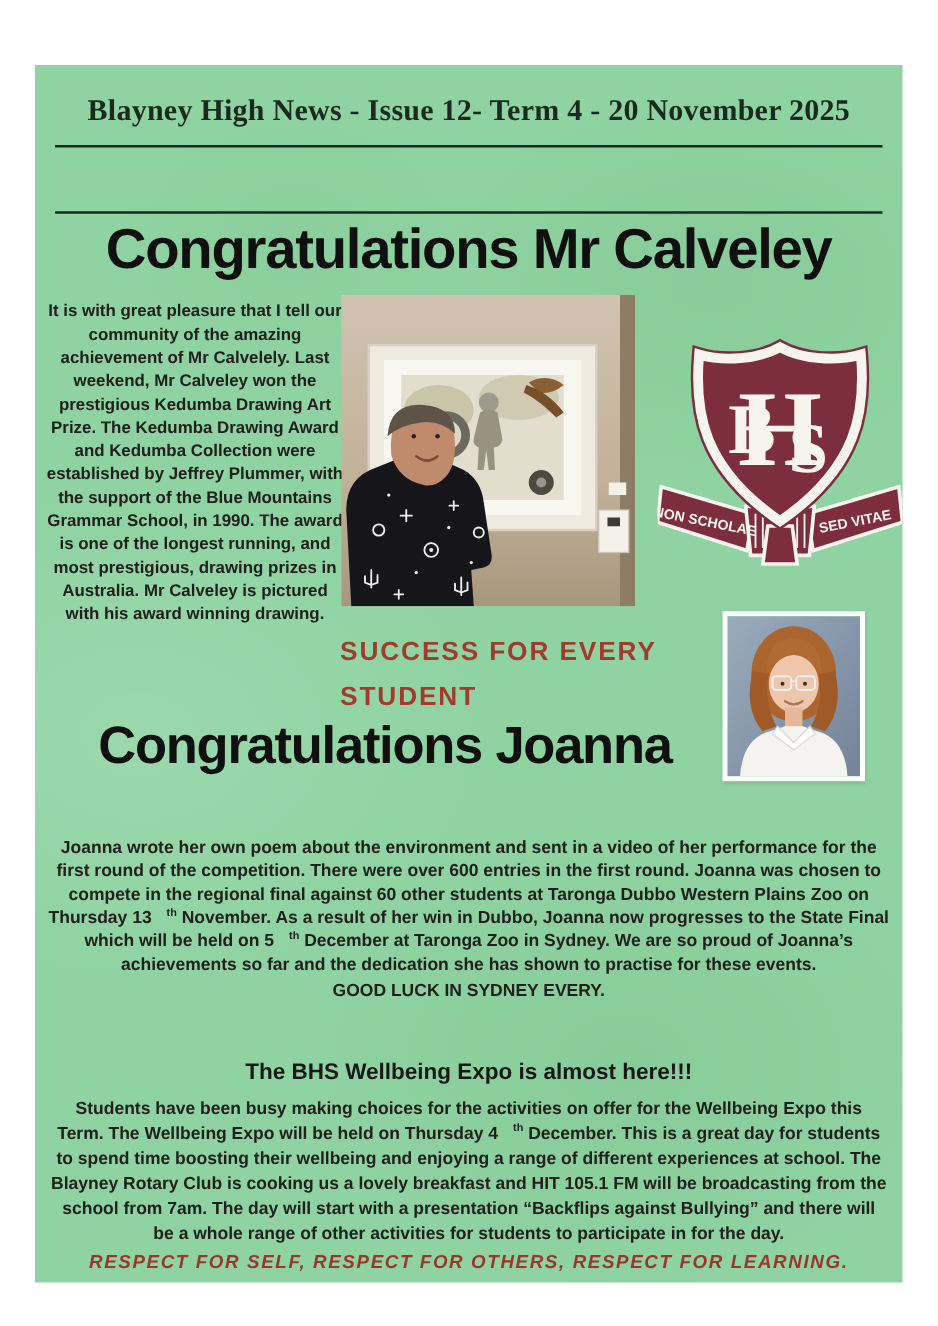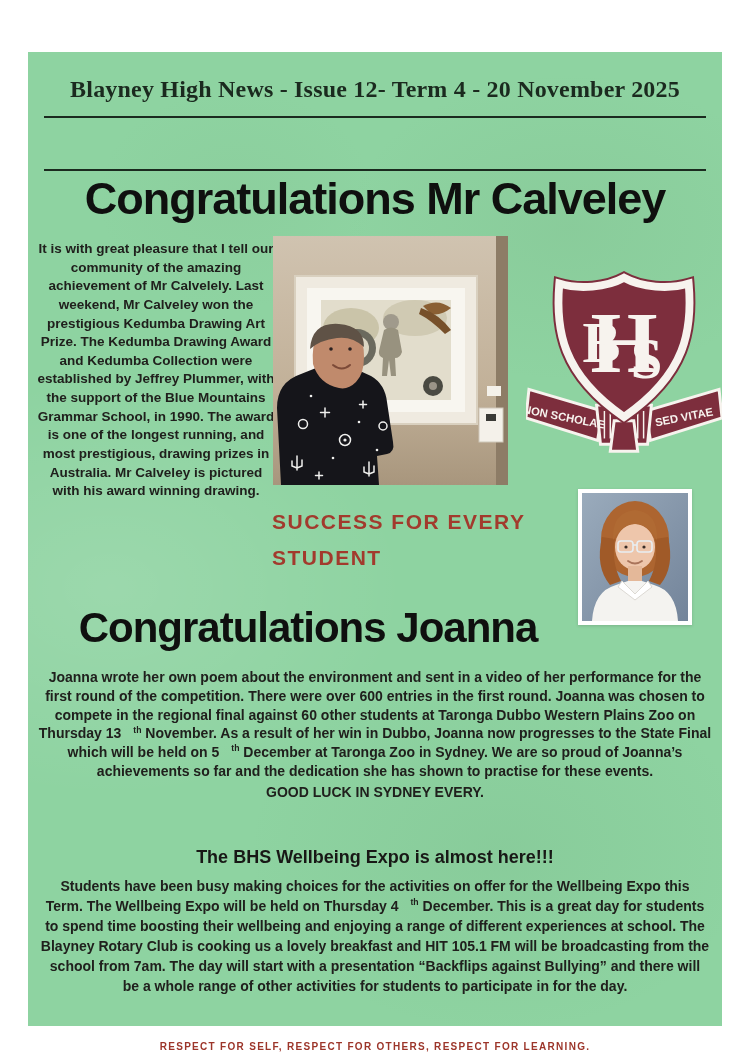--- a/index.html
+++ b/index.html
@@ -24,35 +24,35 @@
   .h1{position:absolute;top:121px;left:0;width:100%;text-align:center;
       font-size:45px;font-weight:bold;letter-spacing:-1px;color:#0f100f;}
   .col-body{position:absolute;left:8px;top:188px;width:240px;text-align:center;
             font-size:13.5px;font-weight:bold;line-height:1.38;color:#20201d;}
   .photo-calveley{position:absolute;left:245px;top:184px;width:235px;height:249px;}
   .crest{position:absolute;left:498px;top:218px;width:196px;height:186px;}
   .slogan{position:absolute;left:244px;top:452px;width:312px;text-align:left;
           font-size:21px;font-weight:bold;letter-spacing:1.5px;color:#a23a2d;line-height:1.7;}
   .photo-joanna{position:absolute;left:550px;top:437px;width:106px;height:128px;
                 border:4px solid #ffffff;box-shadow:0 1px 3px rgba(0,0,0,0.15);}
-  .h2{position:absolute;top:552px;left:0;width:560px;text-align:center;
+  .h2{position:absolute;top:520px;left:0;width:560px;text-align:center;
       font-size:42px;font-weight:bold;letter-spacing:-1px;color:#0f100f;}
   .joanna-intro{position:absolute;left:10px;top:580px;width:674px;text-align:center;
                 font-size:14px;font-weight:bold;line-height:1.32;color:#20201d;}
   .joanna-body{position:absolute;left:6px;top:616px;width:682px;text-align:center;
                font-size:14px;font-weight:bold;line-height:1.34;color:#20201d;}
   .goodluck{margin-top:2px;font-size:14px;font-weight:bold;color:#20201d;}
   .expo-title{position:absolute;top:759px;left:0;width:100%;text-align:center;
               font-size:26px;font-weight:bold;letter-spacing:3px;color:#16130f;}
   .expo-sub{position:absolute;top:795px;left:0;width:100%;text-align:center;
             font-size:18px;font-weight:bold;color:#181816;}
   .expo-body{position:absolute;left:12px;top:824px;width:670px;text-align:center;
              font-size:14px;font-weight:bold;line-height:1.43;color:#20201d;}
-  .respect{position:absolute;top:989px;left:0;width:100%;text-align:center;
-           font-size:10px;font-weight:bold;letter-spacing:1.3px;color:#9c352a;}
+  .respect{position:absolute;top:949px;left:0;width:100%;text-align:center;
+           font-size:15px;font-weight:bold;letter-spacing:1.3px;color:#9c352a;font-style:italic;}
   sup{font-size:0.62em;line-height:0;padding-left:12px;}
 </style>
 </head>
 <body>
 
 <div class="canvas">
   <div class="sheet">
 
     <div class="masthead">Blayney High News - Issue 12- Term 4 - 20 November 2025</div>
     <div class="rule rule1"></div>

